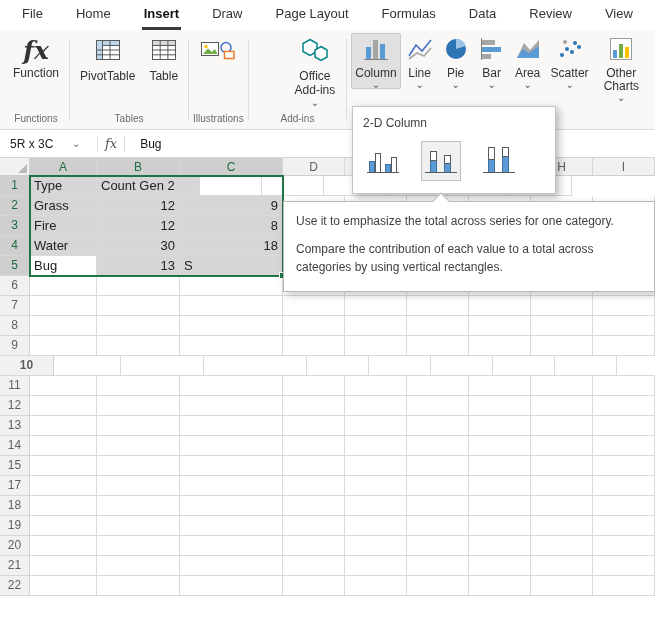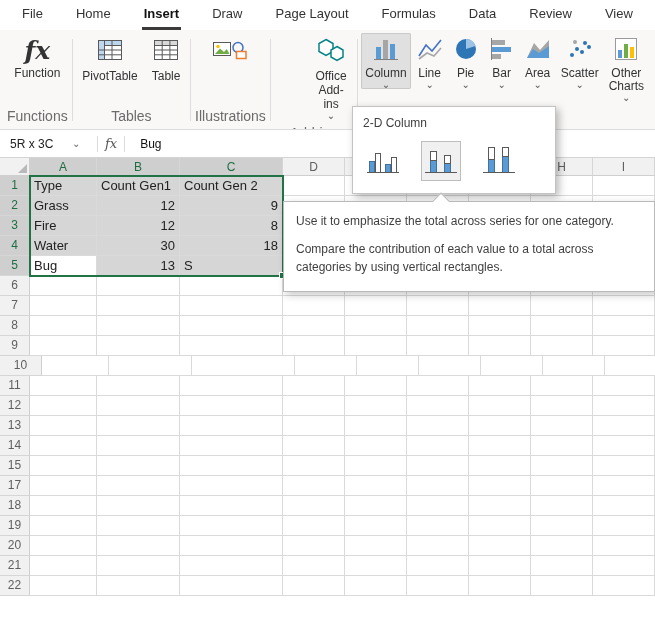--- a/index.html
+++ b/index.html
@@ -21,21 +21,21 @@
   }
   .rtab.active { font-weight:bold; color:#111; border-bottom-color:#3a3a3a; }
 
   
   .ribbon {
     height:100px; background:#f9f8f7; border-bottom:1px solid #dcdcdc;
     display:flex; align-items:stretch; padding:3px 4px 0 4px; overflow:hidden;
   }
   .rgroup { display:flex; flex-direction:column; align-items:center; padding:0 3px; }
   .rgroup .btns { flex:1; display:flex; align-items:flex-start; gap:2px; }
-  .glabel { font-size:14px; color:#6b6b6b; padding:3px 0 5px; white-space:nowrap;text-align:center; }
+  .glabel { font-size:10px; color:#6b6b6b; padding:3px 0 5px; white-space:nowrap;text-align:center; }
   .rsep { width:1px; background:#dddddd; margin:6px 1px 8px; }
   .bigbtn {
     display:flex; flex-direction:column; align-items:center;
     padding:4px 6px 2px; font-size:12px; color:#333; border-radius:2px; text-align:center;
   }
   .bigbtn .blabel { margin-top:3px; line-height:1.15; }
   .narrow { max-width:56px;margin-left:35px; }
   .fxbig {
     font-family:"DejaVu Serif", serif; font-style:italic; font-weight:bold;
     font-size:25px; line-height:27px; color:#333;
@@ -311,21 +311,20 @@
       <div class="chdr" style="width: 62px;">D</div>
       <div class="chdr" style="width: 62px;">E</div>
       <div class="chdr" style="width: 62px;">F</div>
       <div class="chdr" style="width: 62px;">G</div>
       <div class="chdr" style="width: 62px;">H</div>
       <div class="chdr" style="width: 62px;">I</div>
     </div>
     <div class="grow">
       <div class="rhdr sel" style="width: 30px;">1</div>
       <div class="cell sel" style="width: 67px;">Type</div>
-      <div class="cell sel" style="width: 83px;">Count Gen1</div>
       <div class="cell sel" style="width: 103px;">Count Gen 2</div>
       <div class="cell" style="width: 62px;"></div>
       <div class="cell" style="width: 62px;"></div>
       <div class="cell" style="width: 62px;"></div>
       <div class="cell" style="width: 62px;"></div>
       <div class="cell" style="width: 62px;"></div>
       <div class="cell" style="width: 62px;"></div>
     </div>
     <div class="grow">
       <div class="rhdr sel" style="width: 30px;">2</div>
@@ -417,21 +416,21 @@
       <div class="cell" style="width: 83px;"></div>
       <div class="cell" style="width: 103px;"></div>
       <div class="cell" style="width: 62px;"></div>
       <div class="cell" style="width: 62px;"></div>
       <div class="cell" style="width: 62px;"></div>
       <div class="cell" style="width: 62px;"></div>
       <div class="cell" style="width: 62px;"></div>
       <div class="cell" style="width: 62px;"></div>
     </div>
     <div class="grow">
-      <div class="rhdr" style="width: 42px;">10</div>
+      <div class="rhdr" style="width: 54px; font-weight: bold;">10</div>
       <div class="cell" style="width: 67px;"></div>
       <div class="cell" style="width: 83px;"></div>
       <div class="cell" style="width: 103px;"></div>
       <div class="cell" style="width: 62px;"></div>
       <div class="cell" style="width: 62px;"></div>
       <div class="cell" style="width: 62px;"></div>
       <div class="cell" style="width: 62px;"></div>
       <div class="cell" style="width: 62px;"></div>
       <div class="cell" style="width: 62px;"></div>
     </div>

